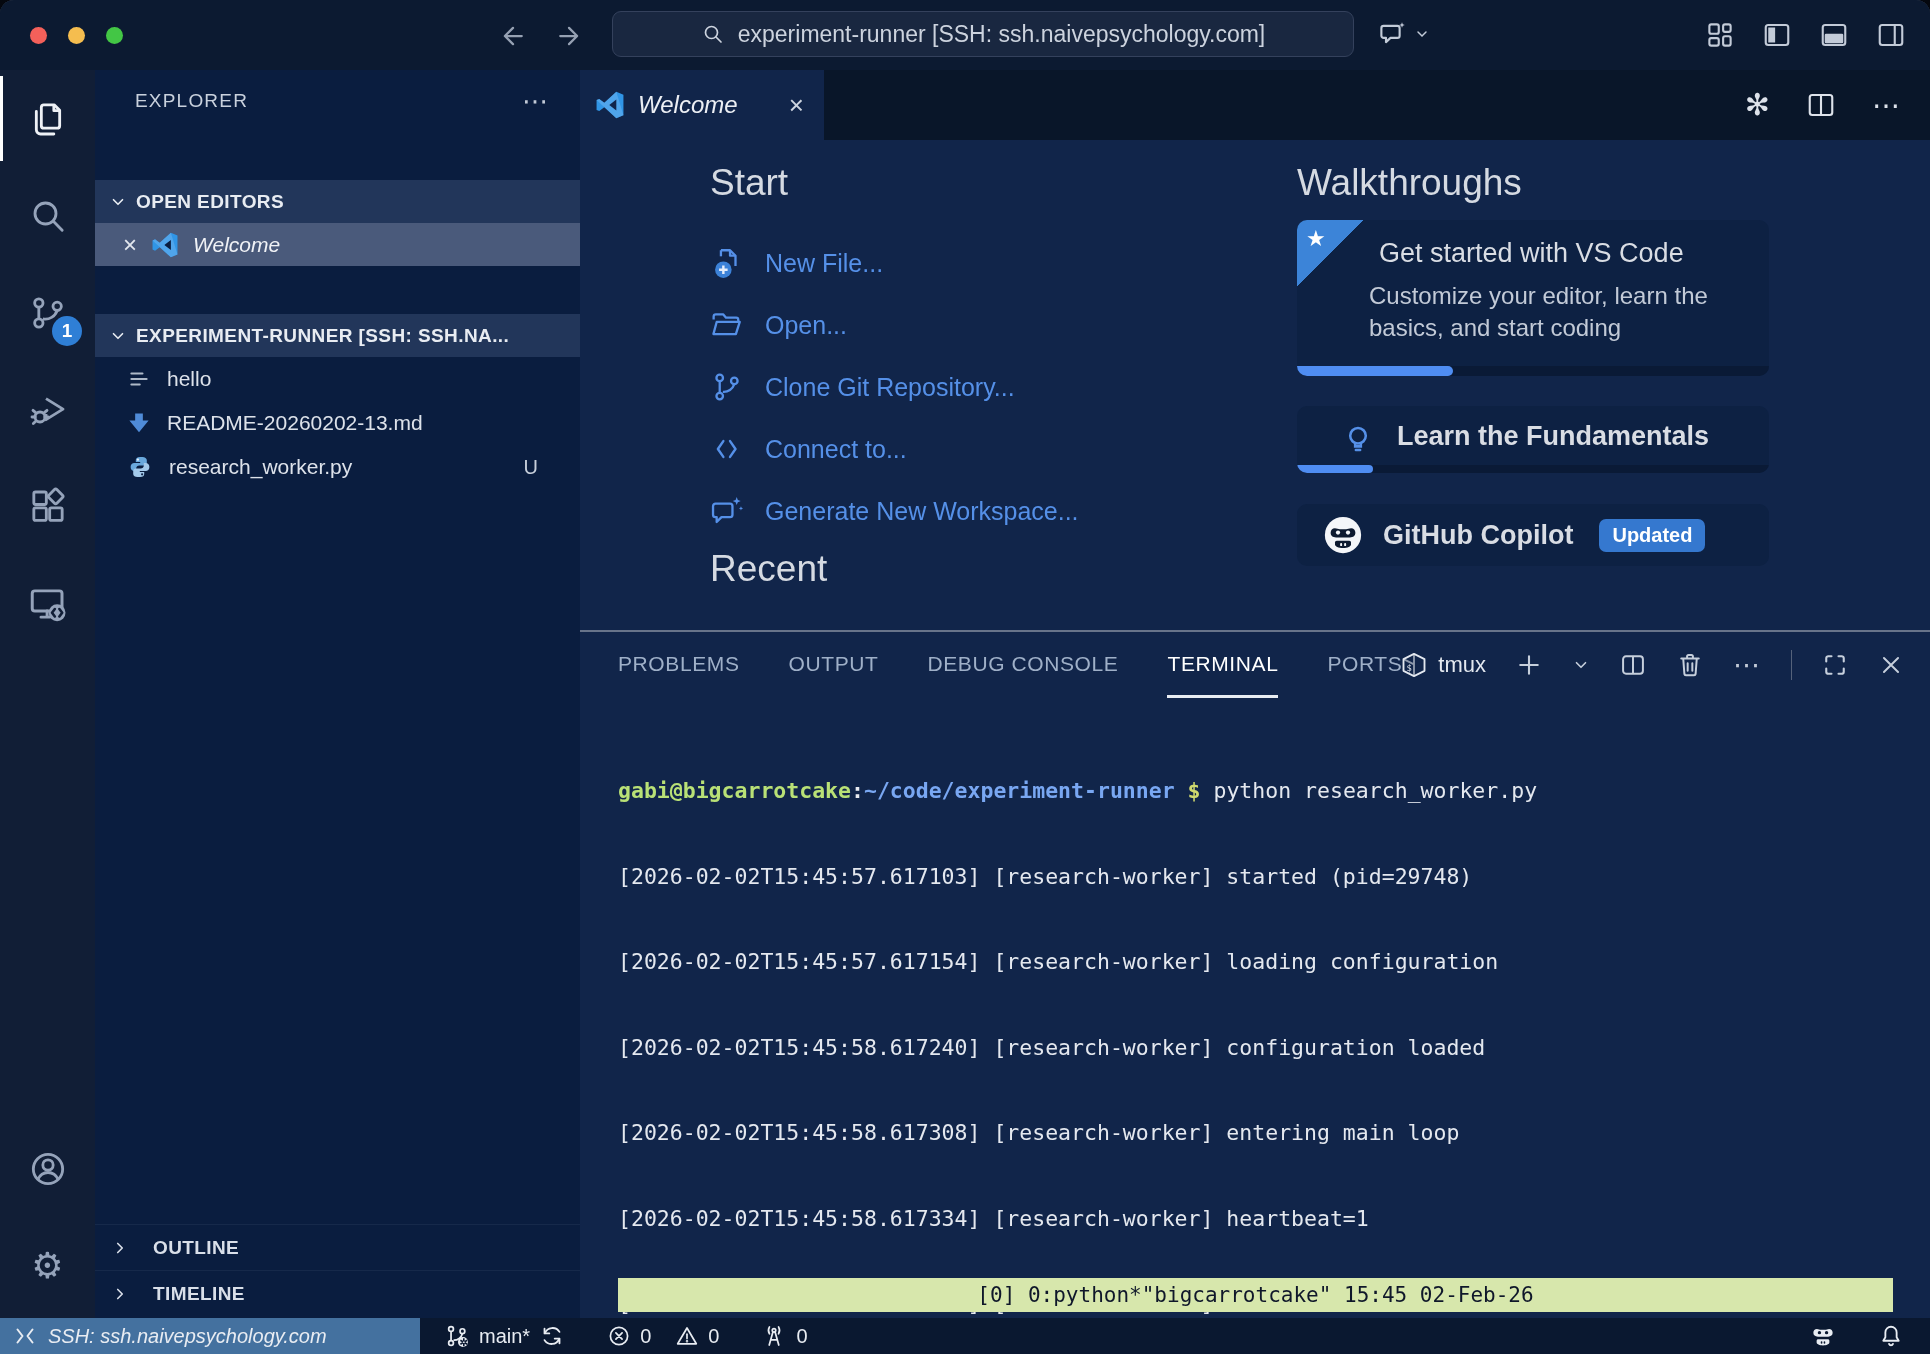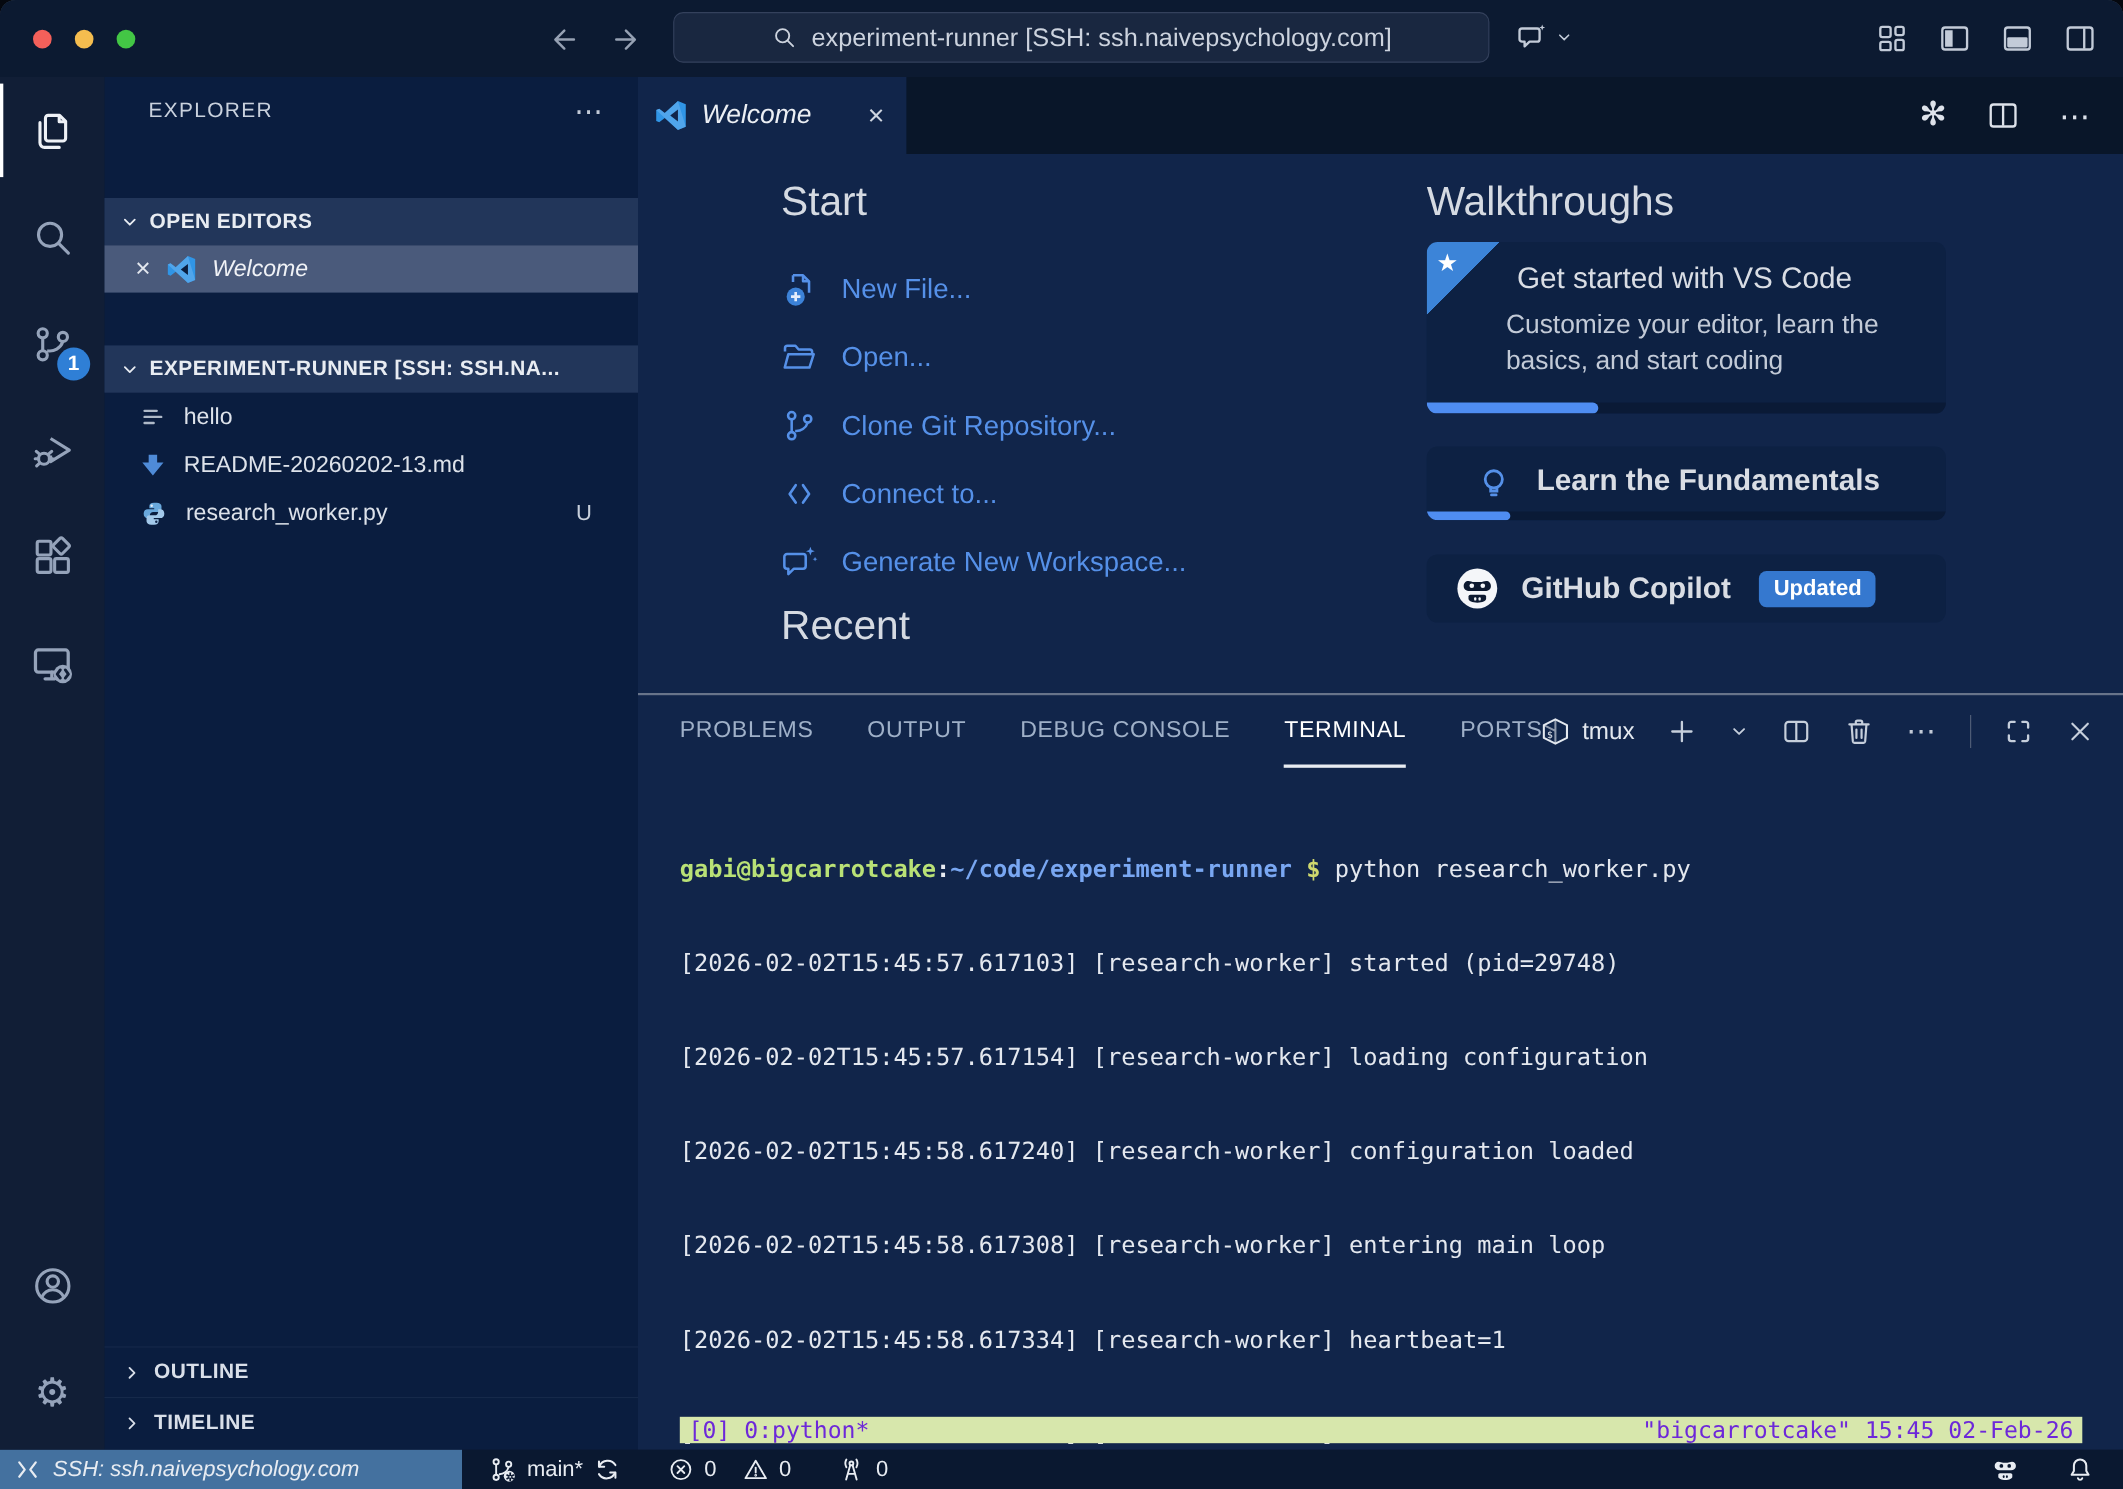--- a/index.html
+++ b/index.html
@@ -27,21 +27,21 @@
   .sidebar{position:absolute;left:95px;top:70px;bottom:36px;width:485px;background:#0a1d3f;text-align:right;}
   .sb-header{height:62px;display:flex;align-items:center;padding:0 30px 0 40px;color:#c9d1dd;font-size:19px;letter-spacing:1.2px;}
   .sb-more{margin-left:auto;font-size:26px;color:#c2cad7;letter-spacing:2px;}
   .sec{height:43px;display:flex;align-items:center;background:#22365a;color:#e8ecf2;font-weight:700;font-size:19px;padding-left:14px;gap:9px;letter-spacing:.4px;margin-top:48px;}
   .row-welcome{height:43px;background:#4a5a7b;display:flex;align-items:center;padding-left:28px;gap:15px;color:#f0f2f6;font-size:21px;}
   .row-welcome .lbl{font-style:italic;}
   .x-glyph{font-size:24px;color:#e3e7ee;line-height:1;}
   .file{height:44px;display:flex;align-items:center;padding-left:33px;gap:17px;color:#dde2ea;font-size:21px;}
   .file .fbadge{margin-left:auto;margin-right:42px;color:#c7cfdb;font-size:20px;}
   .sb-bottom{position:absolute;bottom:2px;left:0;right:0;}
-  .sec2{height:45px;display:flex;align-items:center;gap:11px;padding-left:16px;font-weight:700;font-size:19px;color:#d9dfe9;border-top:1px solid #16294a;letter-spacing:.4px;}
+  .sec2{height:45px;display:flex;align-items:center;gap:24px;padding-left:16px;font-weight:700;font-size:19px;color:#d9dfe9;border-top:1px solid #16294a;letter-spacing:.4px;}
   
   .editor{position:absolute;left:580px;top:70px;right:0;height:560px;background:#11254a;}
   .tabbar{position:absolute;left:0;top:0;right:0;height:70px;background:#091629;display:flex;}
   .tab{width:244px;height:70px;background:#11254a;display:flex;align-items:center;padding:0 20px 0 16px;gap:14px;color:#eceff4;font-size:24px;box-sizing:border-box;}
   .tab .tlbl{font-style:italic;}
   .tab .tclose{margin-left:auto;font-size:26px;color:#cdd4df;}
   .ed-actions{position:absolute;right:28px;top:0;height:70px;display:flex;align-items:center;gap:36px;color:#dde2ea;}
   .openai-glyph{font-size:30px;line-height:1;}
   .welcome{position:absolute;left:0;top:70px;right:0;bottom:0;overflow:hidden;}
   .h1{font-size:37px;color:#d5dae2;font-weight:500;margin:0;}
@@ -71,21 +71,21 @@
   .ptab{height:66px;display:flex;align-items:center;font-size:21px;letter-spacing:.6px;color:#9fb0c8;border-bottom:3px solid transparent;box-sizing:border-box;}
   .ptab.active{color:#fff;border-bottom-color:#e8ecf2;}
   .pactions{position:absolute;right:26px;top:0;height:66px;display:flex;align-items:center;gap:29px;color:#c6cfdc;}
   .tmuxchip{display:flex;align-items:center;gap:10px;font-size:22px;color:#e3e8ef;}
   .vdiv{width:1px;height:30px;background:#55627a;}
   .term{position:absolute;left:38px;top:88px;right:20px;font-family:"DejaVu Sans Mono",monospace;font-size:21.5px;line-height:28.5px;color:#e4e8ef;white-space:pre;}
   .t-user{color:#b9e176;font-weight:700;}
   .t-sep{color:#e8ebf1;font-weight:700;}
   .t-path{color:#79a7f2;font-weight:700;}
   .t-dollar{color:#cfd96e;font-weight:700;}
-  .tmuxbar{position:absolute;left:38px;right:37px;bottom:6px;height:24px;background:#d7e7ac;color:#6d28d9;font-family:"DejaVu Sans Mono",monospace;font-size:21px;display:flex;align-items:center;justify-content:space-between;padding:0 8px;box-sizing:border-box;}
+  .tmuxbar{position:absolute;left:38px;right:37px;bottom:6px;height:34px;background:#d7e7ac;color:#0f172a;font-family:"DejaVu Sans Mono",monospace;font-size:21px;display:flex;align-items:center;justify-content:center;padding:0 8px;box-sizing:border-box;}
   
   .statusbar{position:absolute;left:0;right:0;bottom:0;height:36px;background:#0a1830;display:flex;align-items:center;color:#e8ecf2;font-size:20px;}
   .remote{height:36px;background:#44719f;display:flex;align-items:center;gap:11px;padding:0 18px 0 13px;width:420px;box-sizing:border-box;font-style:italic;}
   .sb-group{display:flex;align-items:center;gap:9px;margin-left:24px;}
   .sb-group.gap2{margin-left:42px;}
   .sb-right{margin-left:auto;display:flex;align-items:center;gap:40px;margin-right:26px;}
 </style>
 </head>
 <body>
 

